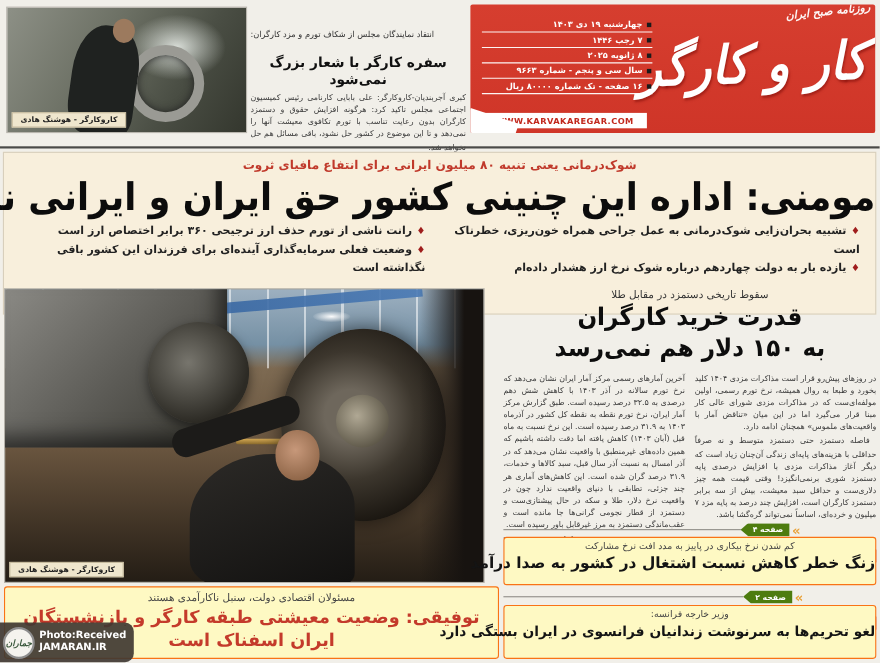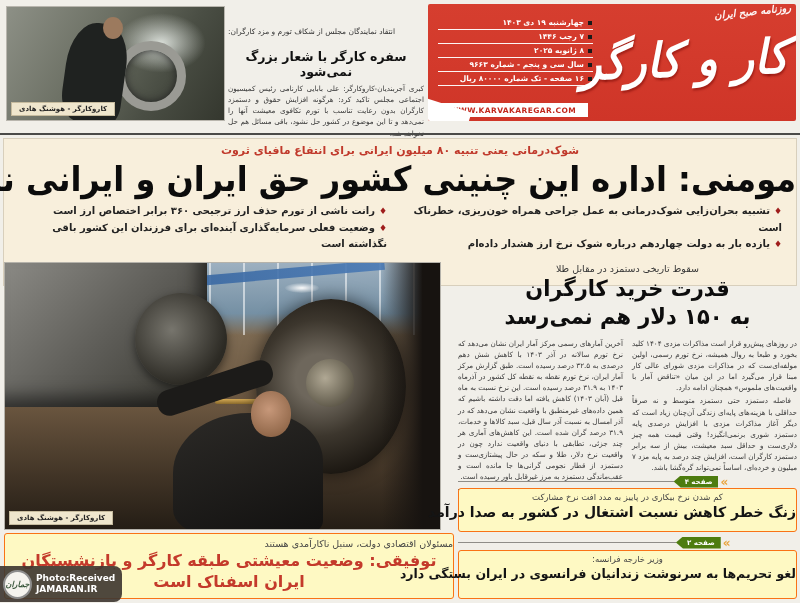--- a/index.html
+++ b/index.html
@@ -91,21 +91,21 @@
   .worker-body { position:absolute; left:168px; top:150px; width:150px; height:120px;
     background:linear-gradient(160deg,#2c2a27,#121110); border-radius:50% 40% 10% 20%; }
   .worker-head { position:absolute; left:246px; top:128px; width:40px; height:46px;
     background:radial-gradient(circle at 45% 40%, #c7987a, #8e6547 80%); border-radius:48%; }
   .worker-arm { position:absolute; left:150px; top:112px; width:120px; height:26px;
     background:#1c1b19; border-radius:12px; transform:rotate(-18deg); }
 
   
   .box { background:#fef9c3; border:1px solid #f97316; border-radius:3px; position:absolute; }
   .bl-box { left:4px; top:533px; width:450px; height:66px; }
-  .bl-kicker { font-size:9.5px; color:#444; margin-top:4px; }
+  .bl-kicker { text-align:center; font-size:9.5px; color:#444; margin-top:4px; }
   .bl-headline { text-align:center; font-size:16px; font-weight:bold; color:#c43a2b;
     line-height:1.3; margin-top:2px; padding:0 10px; }
 
   
   .watermark { position:absolute; left:0; top:566px; width:122px; height:36px;
     background:rgba(64,56,50,.92); border-radius:0 8px 8px 0; z-index:40;
     display:flex; align-items:center; direction:ltr; }
   .wm-circle { width:29px; height:29px; border-radius:50%; background:#f5f3ee;
     border:2px solid #8d8d8d; margin-left:3px; flex:0 0 auto;
     display:flex; align-items:center; justify-content:center;

